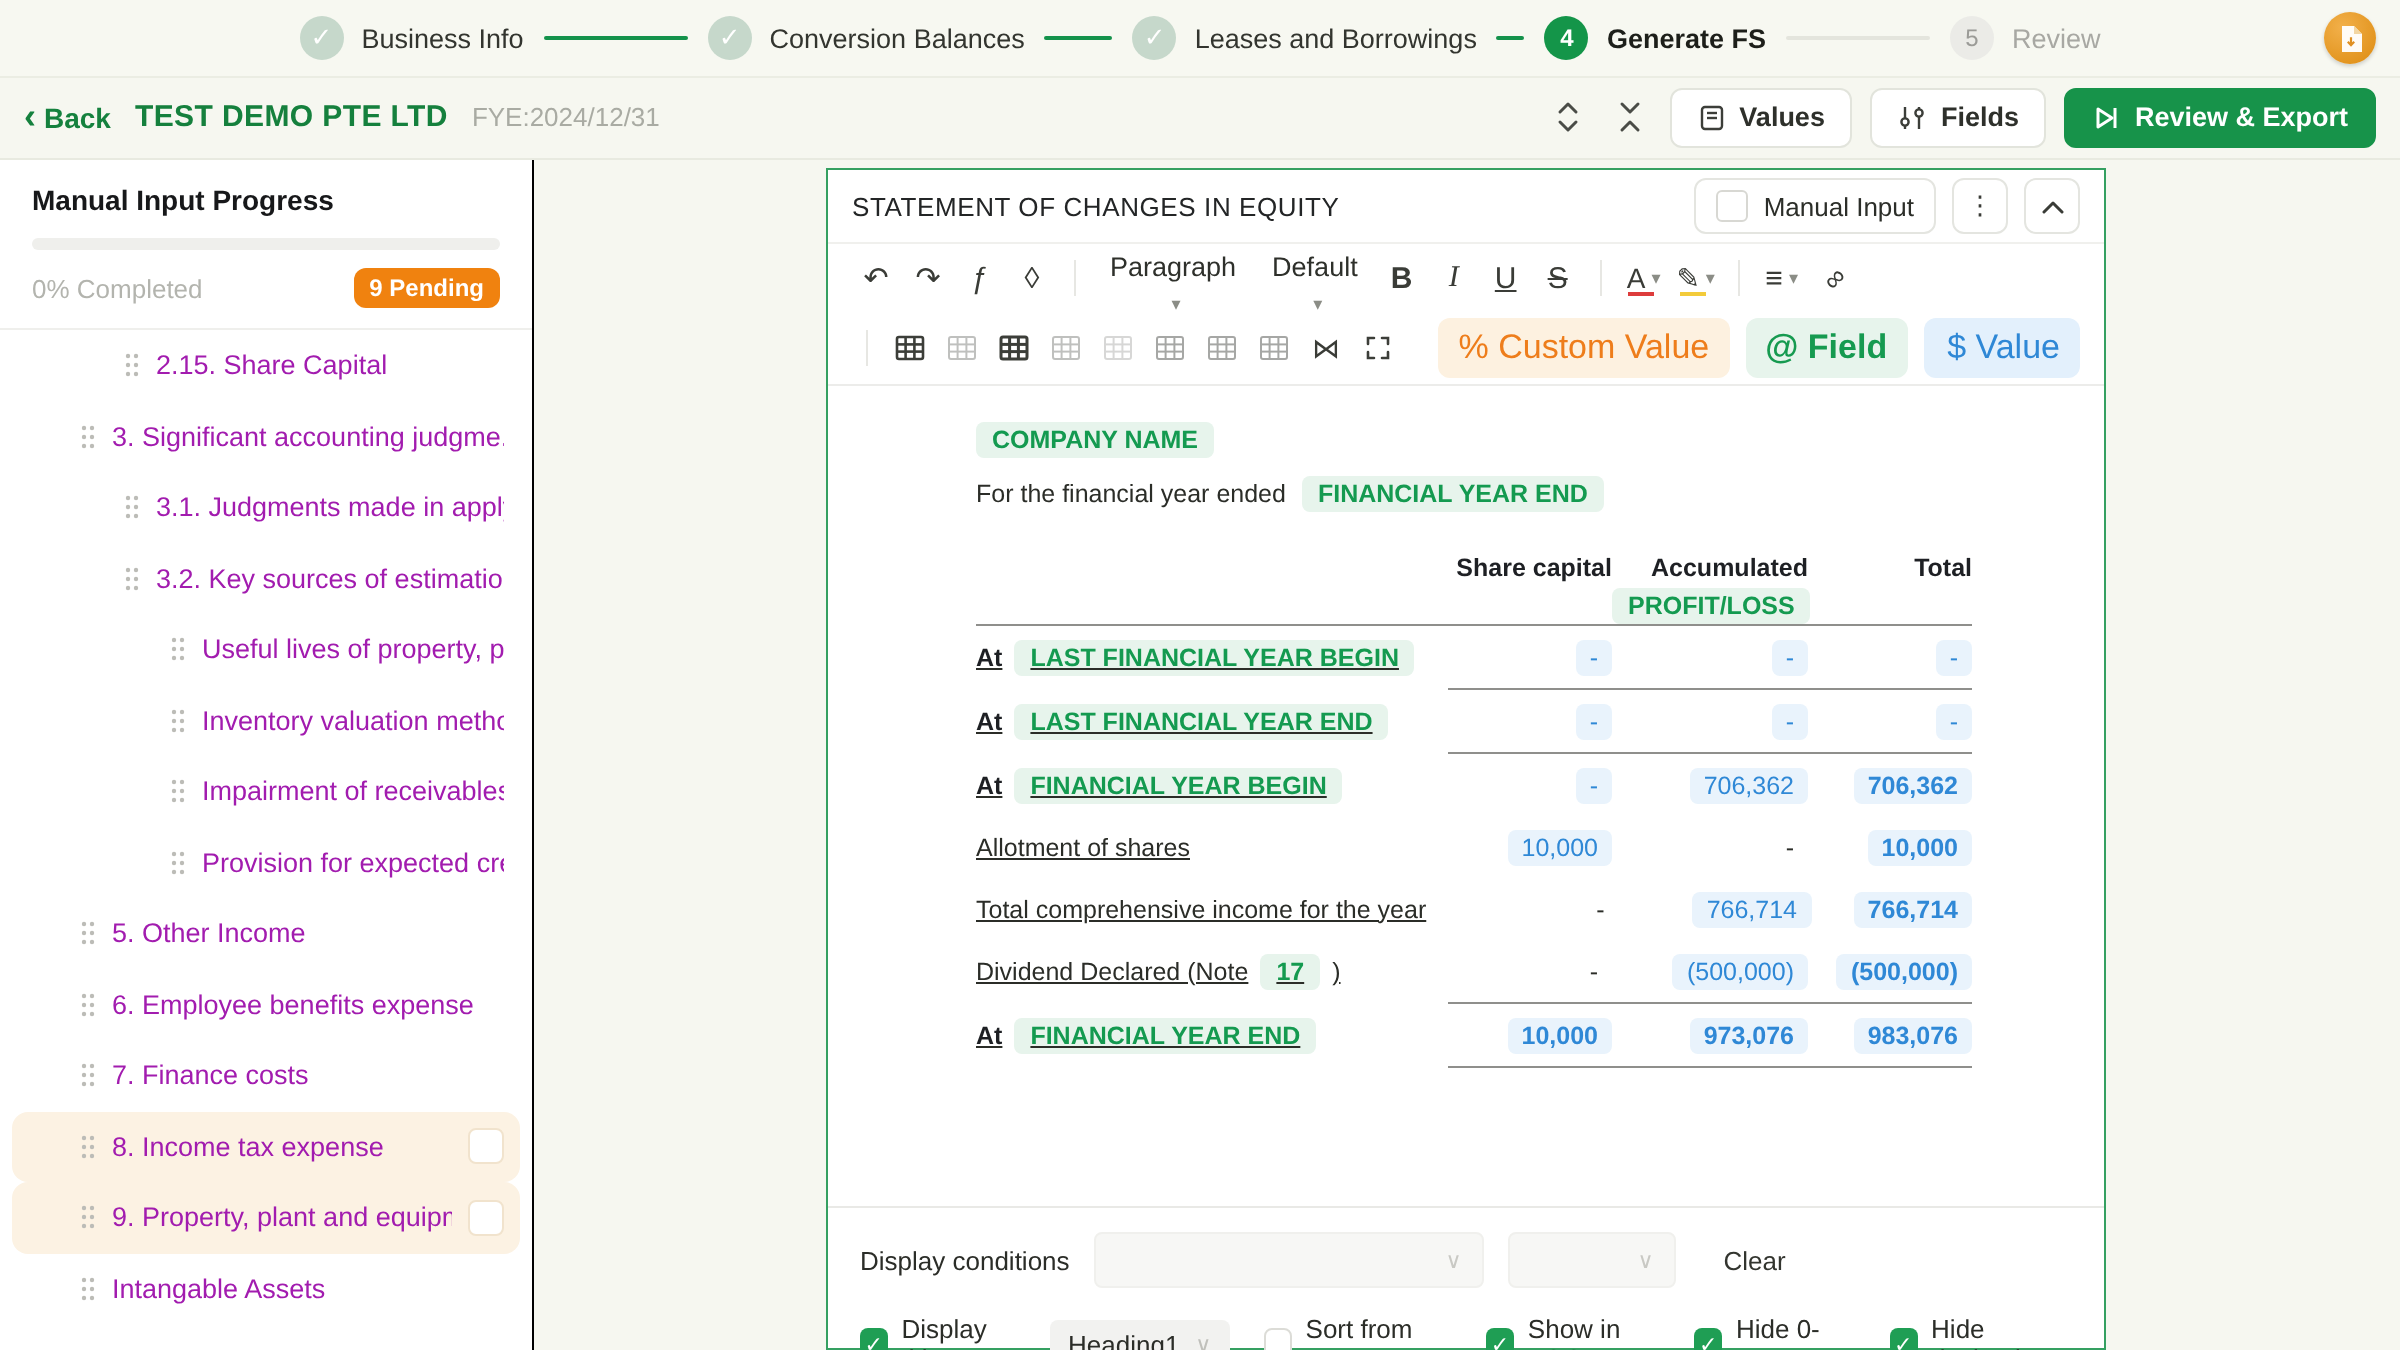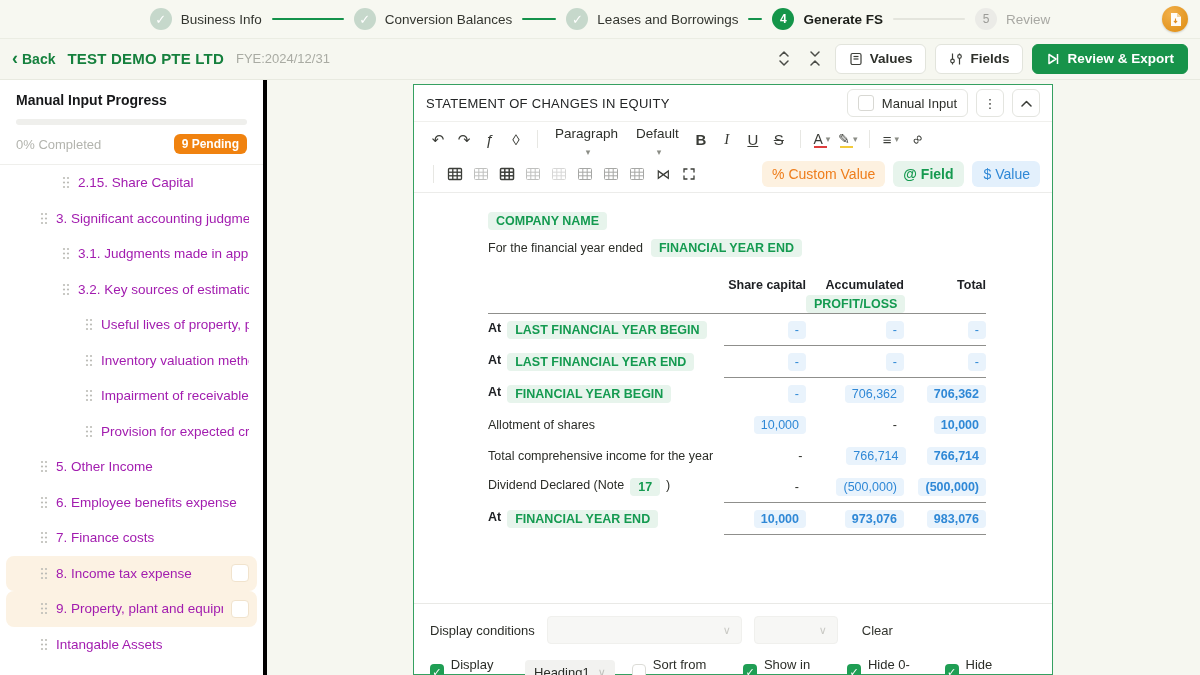--- a/index.html
+++ b/index.html
@@ -34,21 +34,21 @@
   .back-ch{font-size:18px;line-height:1;margin-top:-2px;}
   .company{font-size:15px;font-weight:bold;color:#15803d;letter-spacing:.2px;}
   .fye{font-size:13px;color:#a9aba3;}
   .h-right{display:flex;align-items:center;gap:9px;}
   .iconbtn{background:none;border:none;padding:2px 4px;cursor:pointer;display:flex;align-items:center;}
   .btn{display:flex;align-items:center;gap:7px;background:#fff;border:1px solid #e2e4dc;border-radius:6px;
        height:30px;padding:0 13px;font-size:13.5px;font-weight:bold;color:#2e302b;cursor:pointer;
        font-family:inherit;}
   .btn.primary{background:#17934a;border-color:#17934a;color:#fff;}
   
-  .sidebar{left:0;top:80px;width:267px;height:595px;background:#fff;border-right:4px solid #000000;
+  .sidebar{left:0;top:80px;width:267px;height:595px;background:#fff;border-right:1px solid #000000;
            box-sizing:border-box;overflow:hidden;}
   .sb-head{padding:12px 16px 10px;border-bottom:1px solid #efefec;}
   .sb-title{font-size:14px;font-weight:bold;color:#17181a;}
   .sb-track{height:6px;background:#efefec;border-radius:3px;margin-top:11px;}
   .sb-row{display:flex;align-items:center;justify-content:space-between;margin-top:9px;}
   .sb-completed{font-size:13px;color:#b3b4ae;}
   .badge{background:#f0820f;color:#fff;font-size:12px;font-weight:bold;border-radius:6px;padding:3px 8px;}
   .nav{padding-top:0;}
   .nav-item{height:35.5px;display:flex;align-items:center;gap:8px;font-size:13.5px;color:#a21caf;
             margin:0 6px;border-radius:8px;padding-right:8px;cursor:pointer;box-sizing:border-box;}
@@ -84,21 +84,21 @@
   .ic-bold .gly{font-weight:bold;}
   .ic-italic .gly{font-style:italic;font-family:"Liberation Serif",serif;}
   .ic-font-color .gly,.ic-highlight-color .gly{font-size:14px;}
   .ic-font-color .gly::after{content:"";position:absolute;left:4px;width:13px;bottom:3px;height:2.5px;background:#dd3c3c;}
   .ic-highlight-color .gly::after{content:"";position:absolute;left:4px;width:13px;bottom:3px;height:2.5px;background:#f3cb3a;}
   .ic-link .gly{display:inline-block;transform:rotate(-45deg);font-size:14px;}
   .caret{font-size:9px;color:#8b8d86;margin-left:3px;}
   .tdrop{display:flex;align-items:center;gap:6px;padding:0 8px;height:26px;border-radius:4px;cursor:pointer;
          font-size:13.5px;color:#2e302b;flex-direction:column;}
   .tb2-chips{margin-left:auto;display:flex;gap:8px;align-items:center;}
-  .pill{font-size:14px;font-weight:500;border-radius:6px;padding:5px 10px;cursor:pointer;white-space:nowrap;}
+  .pill{font-size:17px;font-weight:500;border-radius:6px;padding:5px 10px;cursor:pointer;white-space:nowrap;}
   .pill.orange{background:#fdf1e0;color:#ee7d1b;}
   .pill.green{background:#e7f4ec;color:#169a50;font-weight:bold;}
   .pill.blue{background:#e3f0fc;color:#2f88d6;padding-left:12px;}
   
   .doc{height:410px;overflow:hidden;padding:18px 68px 0 74px;box-sizing:border-box;flex:0 0 auto;}
   .chipg{display:inline-block;background:#e7f4ec;color:#149a50;font-size:12.5px;font-weight:bold;
          padding:2px 8px;border-radius:4px;cursor:pointer;}
   .yearline{margin-top:9px;font-size:12.5px;color:#2b2d28;display:flex;align-items:center;gap:8px;}
   .etable{margin-top:21px;width:498px;font-size:12.5px;}
   .thead{display:flex;align-items:flex-start;}
@@ -106,21 +106,21 @@
   .tc{text-align:right;box-sizing:border-box;}
   .tc1{width:98px;}.tc2{width:98px;}.tc3{width:82px;}
   .bold{font-weight:bold;color:#1e2024;}
   .thead .chipg{margin-top:3px;}
   .sep{border-top:1px solid #8f8f8c;height:0;}
   .sep.values{margin-left:236px;}
   .trow{display:flex;align-items:center;height:31px;}
   .chipb{display:inline-block;background:#e9f3fc;color:#2f88d6;padding:2px 7px;border-radius:4px;cursor:pointer;}
   .chipb.b{font-weight:bold;}
   .plainv{padding-right:7px;color:#2b2d28;}
-  .rowlbl{flex:1;display:flex;align-items:flex-start;gap:6px;color:#2b2d28;white-space:nowrap;}
+  .rowlbl{flex:1;display:flex;align-items:center;gap:6px;color:#2b2d28;white-space:nowrap;text-decoration:underline;}
   
   .bottom{border-top:1px solid #e9e9e6;flex:1;padding:12px 16px 0;box-sizing:border-box;}
   .bp-row1{display:flex;align-items:center;gap:12px;}
   .bp-lbl{font-size:13px;color:#2b2d28;}
   .sel{background:#f7f7f5;border:1px solid #f0f0ed;border-radius:4px;height:28px;display:flex;
        align-items:center;justify-content:flex-end;padding:0 10px;box-sizing:border-box;cursor:pointer;}
   .sel .sc{color:#c9c9c4;font-size:11px;}
   .sel1{width:195px;}.sel2{width:84px;}
   .clear{font-size:13px;color:#33352f;margin-left:12px;cursor:pointer;}
   .bp-row2{display:flex;align-items:center;gap:17px;margin-top:13px;}

